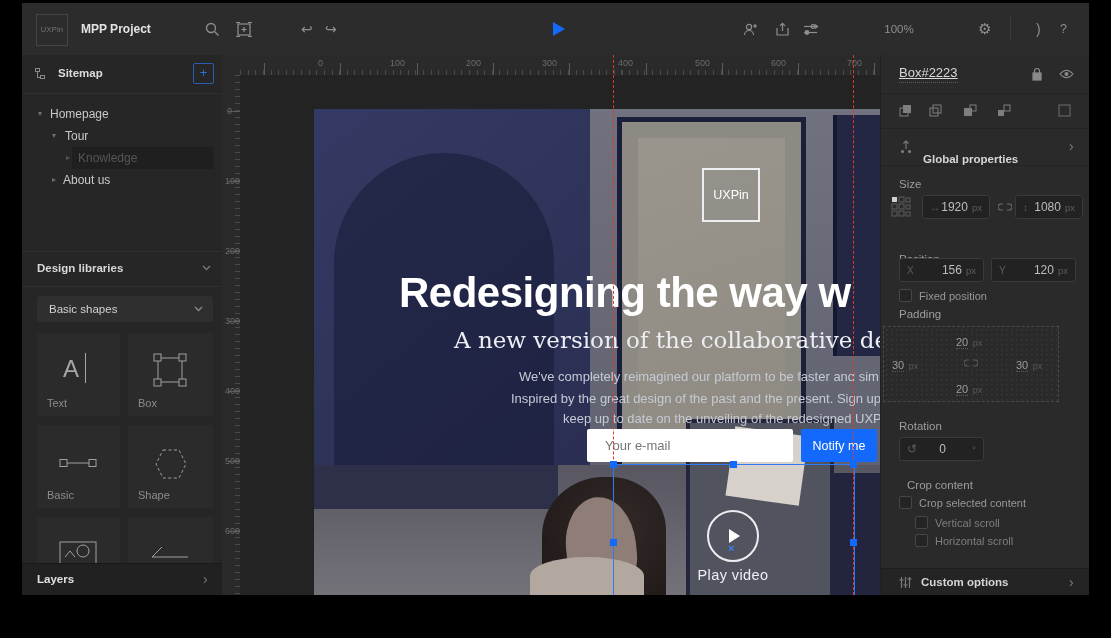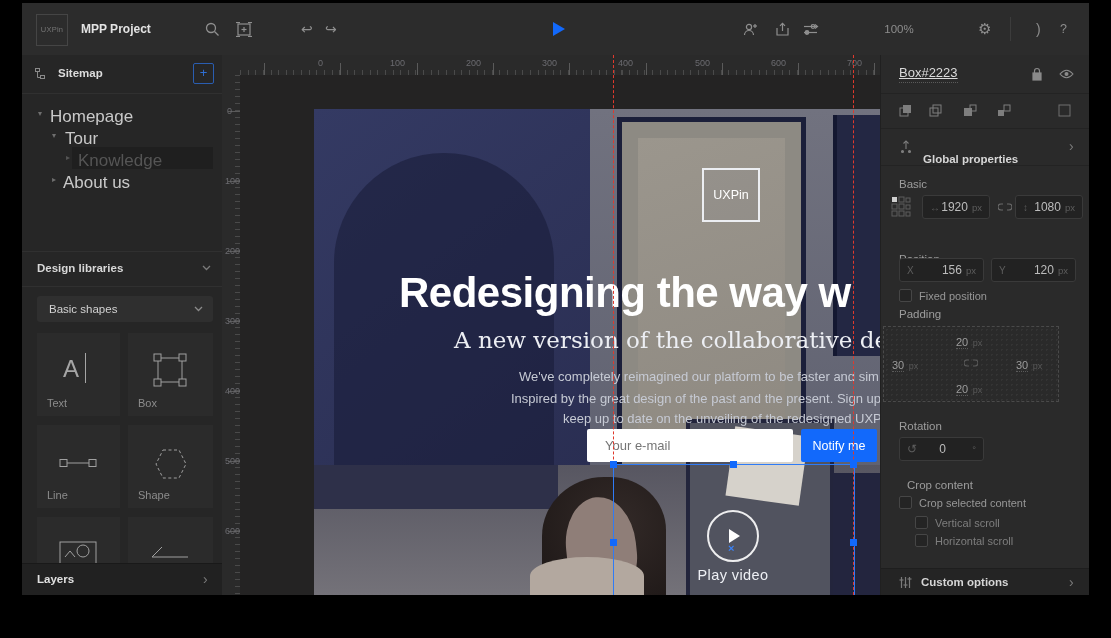--- a/index.html
+++ b/index.html
@@ -12,21 +12,21 @@
   .tb-txt{color:#8d8d8d;font-size:13px;line-height:52px;}
   #logo-box{left:14px;top:11px;width:30px;height:30px;border:1px solid #454545;color:#757575;
     font-size:7.5px;text-align:center;line-height:30px;letter-spacing:.2px;}
   #proj-title{left:59px;top:0;height:52px;line-height:52px;color:#e3e3e3;font-size:12px;font-weight:bold;}
   .tb-icon{top:0;height:52px;display:flex;align-items:center;color:#8f8f8f;}
   svg{display:block;}
 
   
   #sidebar{left:0;top:52px;width:200px;height:540px;background:#262626;z-index:30;}
   .divider{left:0;width:200px;height:1px;background:#303030;}
-  .tree-label{color:#c9c9c9;font-size:17px;}
+  .tree-label{color:#c9c9c9;font-size:12px;}
   .caret{color:#6e6e6e;font-size:8px;}
   #select-shapes{left:15px;top:241px;width:176px;height:26px;background:#2f2f2f;border-radius:3px;
     color:#d2d2d2;font-size:11.5px;line-height:26px;}
   .tile{width:83px;height:83px;background:#2b2b2b;}
   .tile-label{position:absolute;left:10px;bottom:7px;color:#8c8c8c;font-size:11px;}
   #layers-bar{left:0;top:508px;width:200px;height:32px;background:#212121;border-top:1px solid #191919;}
 
   
   #canvas{left:200px;top:52px;width:658px;height:540px;background:#242323;overflow:hidden;z-index:1;}
   #hruler{left:18px;top:0;width:640px;height:20px;background:#2a2a2a;
@@ -225,21 +225,21 @@
       <div class="abs tile" style="left:15px;top:92px;">
         <span style="position:absolute;left:22px;top:33px;">
           <svg width="38" height="10" viewBox="0 0 38 10">
               <g stroke="#a0a0a0" fill="none" stroke-width="1">
                 <line x1="5" y1="5" x2="33" y2="5"></line>
                 <rect x="1" y="1.5" width="7" height="7" fill="#2b2b2b"></rect>
                 <rect x="30" y="1.5" width="7" height="7" fill="#2b2b2b"></rect>
               </g>
             </svg>
         </span>
-        <span class="tile-label">Line</span>
+        <span class="tile-label">Basic</span>
       </div>
       <div class="abs tile" style="left:106px;top:92px;width:85px;">
         <span style="position:absolute;left:26px;top:22px;">
           <svg width="34" height="34" viewBox="0 0 34 34">
               <polygon points="9,3 25,3 32,17 25,31 9,31 2,17" fill="none" stroke="#a0a0a0" stroke-width="1" stroke-dasharray="3,2.5"></polygon>
             </svg>
         </span>
         <span class="tile-label">Shape</span>
       </div>
       <div class="abs tile" style="left:15px;top:184px;">
@@ -334,21 +334,21 @@
               <circle cx="3.5" cy="12.5" r="1" fill="#7e7e7e"></circle>
               <circle cx="10.5" cy="12.5" r="1" fill="#7e7e7e"></circle>
             </g>
           </svg>
       </span>
       <span class="abs" style="left:42px;top:24px;color:#d6d6d6;font-size:11.5px;font-weight:bold;">Global properties</span>
       <span class="abs chev-r" style="left:188px;top:10px;">›</span>
     </div>
     <div class="abs p-divider" style="top:110px;"></div>
 
-    <span class="abs p-section-label" style="left:18px;top:123px;">Basic</span>
+    <span class="abs p-section-label" style="left:18px;top:123px;">Size</span>
     <span class="abs" style="left:10px;top:141px;">
       <svg width="20" height="22" viewBox="0 0 20 22">
         <rect x="1" y="1" width="5" height="5" fill="#d0d0d0"></rect>
           <rect x="8" y="1" width="5" height="5" fill="none" stroke="#5c5c5c"></rect>
           <rect x="15" y="2" width="4" height="4" fill="none" stroke="#5c5c5c"></rect>
         <rect x="1" y="8" width="5" height="5" fill="none" stroke="#5c5c5c"></rect>
           <rect x="8" y="8" width="5" height="5" fill="none" stroke="#5c5c5c"></rect>
           <rect x="15" y="9" width="4" height="4" fill="none" stroke="#5c5c5c"></rect>
         <rect x="1" y="15" width="5" height="5" fill="none" stroke="#5c5c5c"></rect>
           <rect x="8" y="15" width="5" height="5" fill="none" stroke="#5c5c5c"></rect>

